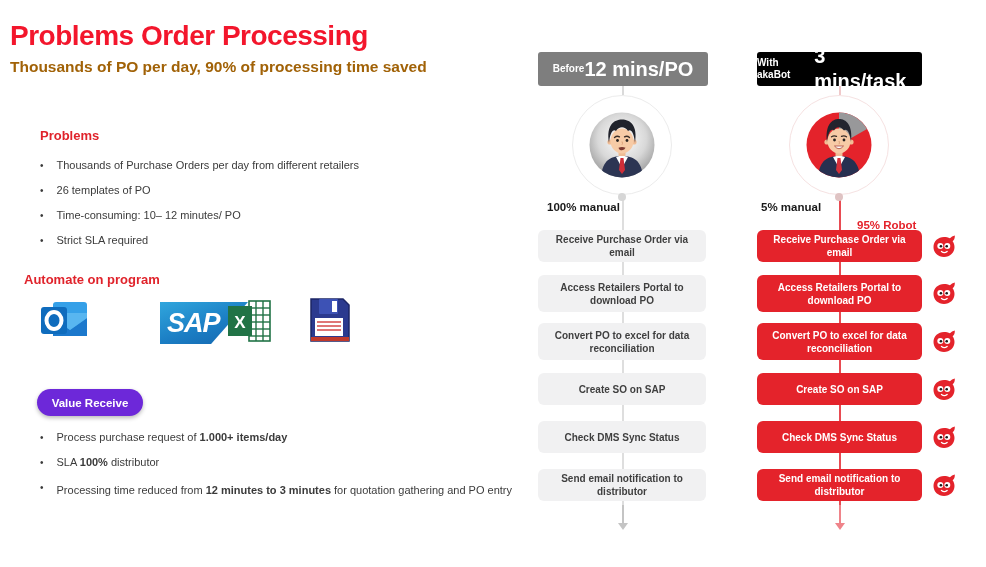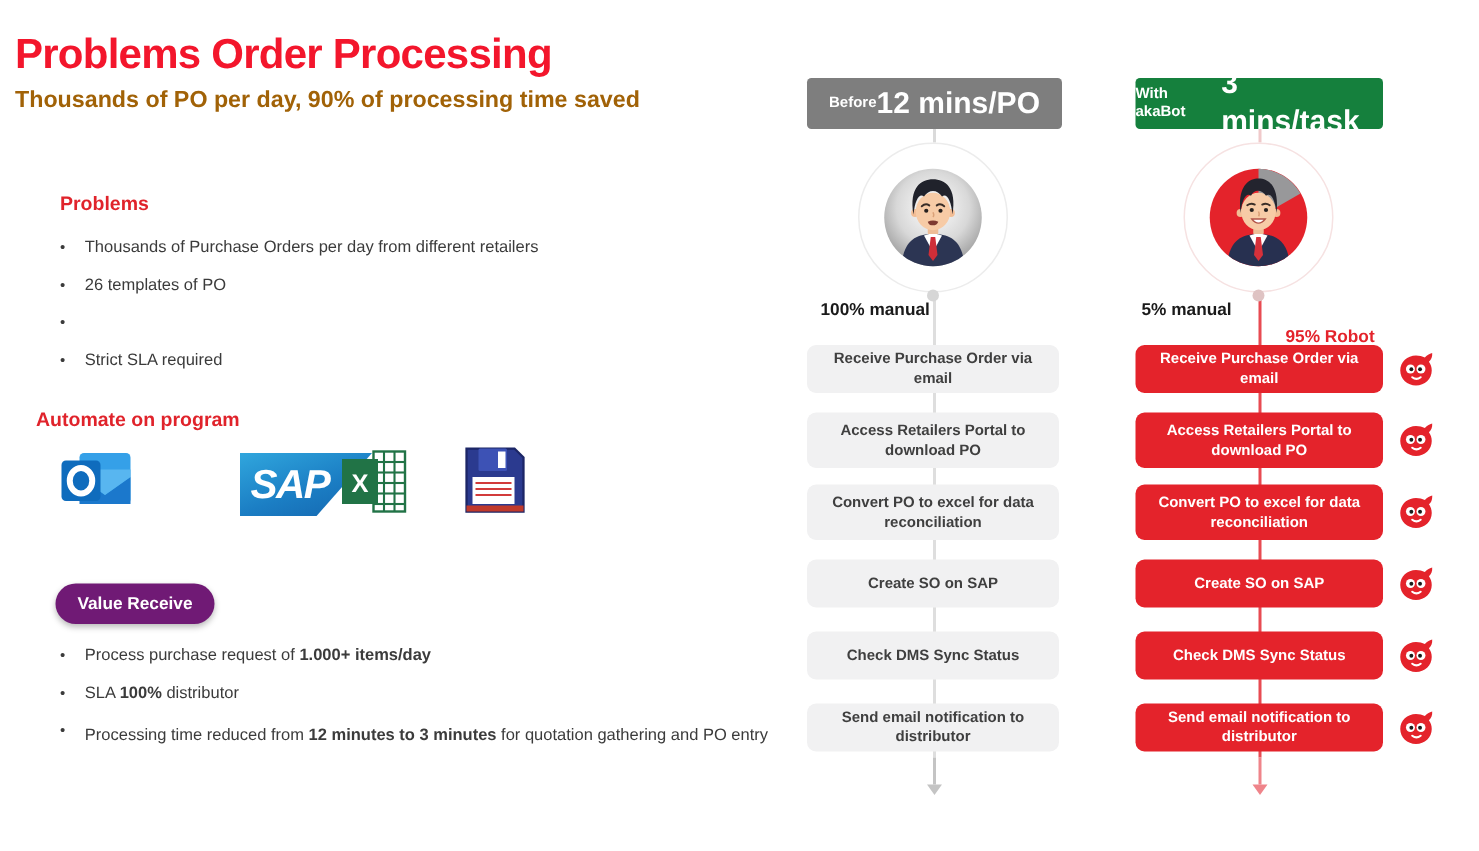--- a/index.html
+++ b/index.html
@@ -9,33 +9,33 @@
   }
   .abs{position:absolute;}
   
   .title{font-size:28px;font-weight:800;color:#f3162c;letter-spacing:-.5px;}
   .subtitle{font-size:15.5px;font-weight:700;color:#a16207;}
   .section-h{font-size:13px;font-weight:700;color:#e0232b;}
   .bullets{width:470px;}
   .bullet-item{display:flex;gap:13px;margin-bottom:9px;font-size:11px;color:#3b3b3b;line-height:1.45;}
   .bdot{flex:0 0 auto;font-size:10px;line-height:1.6;color:#3b3b3b;}
   .pill{
-    width:106px;height:27px;border-radius:14px;background:#701a75;color:#fff;
+    width:106px;height:27px;border-radius:14px;background:#6d28d9;color:#fff;
     display:flex;align-items:center;justify-content:center;font-size:11.5px;font-weight:700;
     box-shadow:0 2px 4px rgba(0,0,0,.28);
   }
   
   .flow-header{
     border-radius:3px;color:#fff;display:flex;flex-direction:row;align-items:center;justify-content:center;
     line-height:1.25;
   }
   .flow-header .small{font-size:10px;font-weight:700;}
   .flow-header .big{font-size:20px;font-weight:700;}
   .hdr-gray{background:#7e7e7e;}
-  .hdr-red{background:#15803d;}
+  .hdr-red{background:#000000;}
   .ring{width:100px;height:100px;border-radius:50%;background:#fff;box-sizing:border-box;}
   .ring-gray{border:1.5px solid #ececec;}
   .ring-red{border:1.5px solid #f6e2e2;}
   .vline{width:2px;}
   .dot{width:8px;height:8px;border-radius:50%;}
   .pct{font-size:11.5px;font-weight:700;color:#1a1a1a;white-space:nowrap;}
   .pct-red{color:#e4232b;margin-top:18px;}
   .step{
     border-radius:6px;display:flex;align-items:center;justify-content:center;text-align:center;
     padding:2px 7px;box-sizing:border-box;line-height:1.3;
@@ -64,20 +64,21 @@
     <div class="bullet-item">
         <span class="bdot">•</span>
         <span>Thousands of Purchase Orders per day from different retailers</span>
       </div>
     <div class="bullet-item">
         <span class="bdot">•</span>
         <span>26 templates of PO</span>
       </div>
     <div class="bullet-item">
         <span class="bdot">•</span>
+        <span>Time-consuming: 10– 12 minutes/ PO</span>
       </div>
     <div class="bullet-item">
         <span class="bdot">•</span>
         <span>Strict SLA required</span>
       </div>
   </div>
 
   <div class="abs section-h" style="left:24px;top:272px;">Automate on program</div>
 
   <svg class="abs" style="left:38px;top:295px;" width="54" height="52" viewBox="0 0 54 52">

